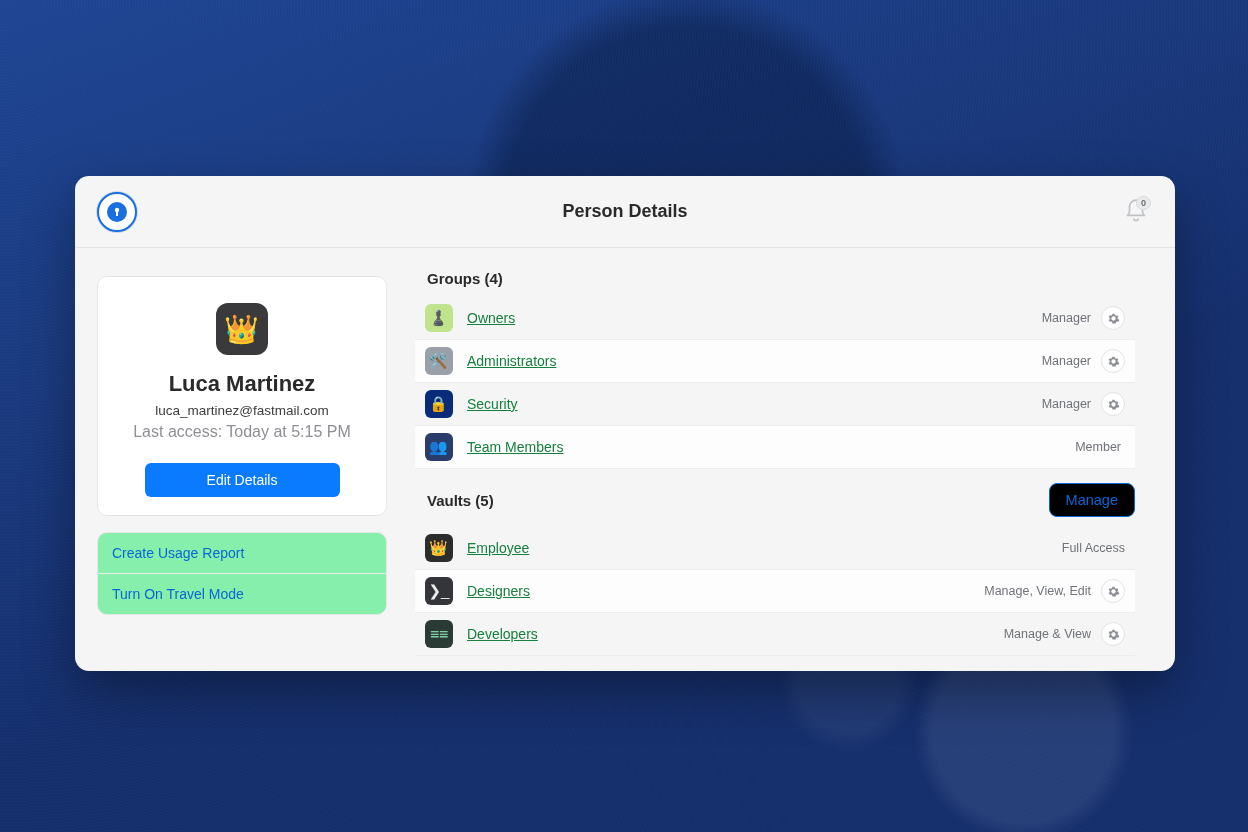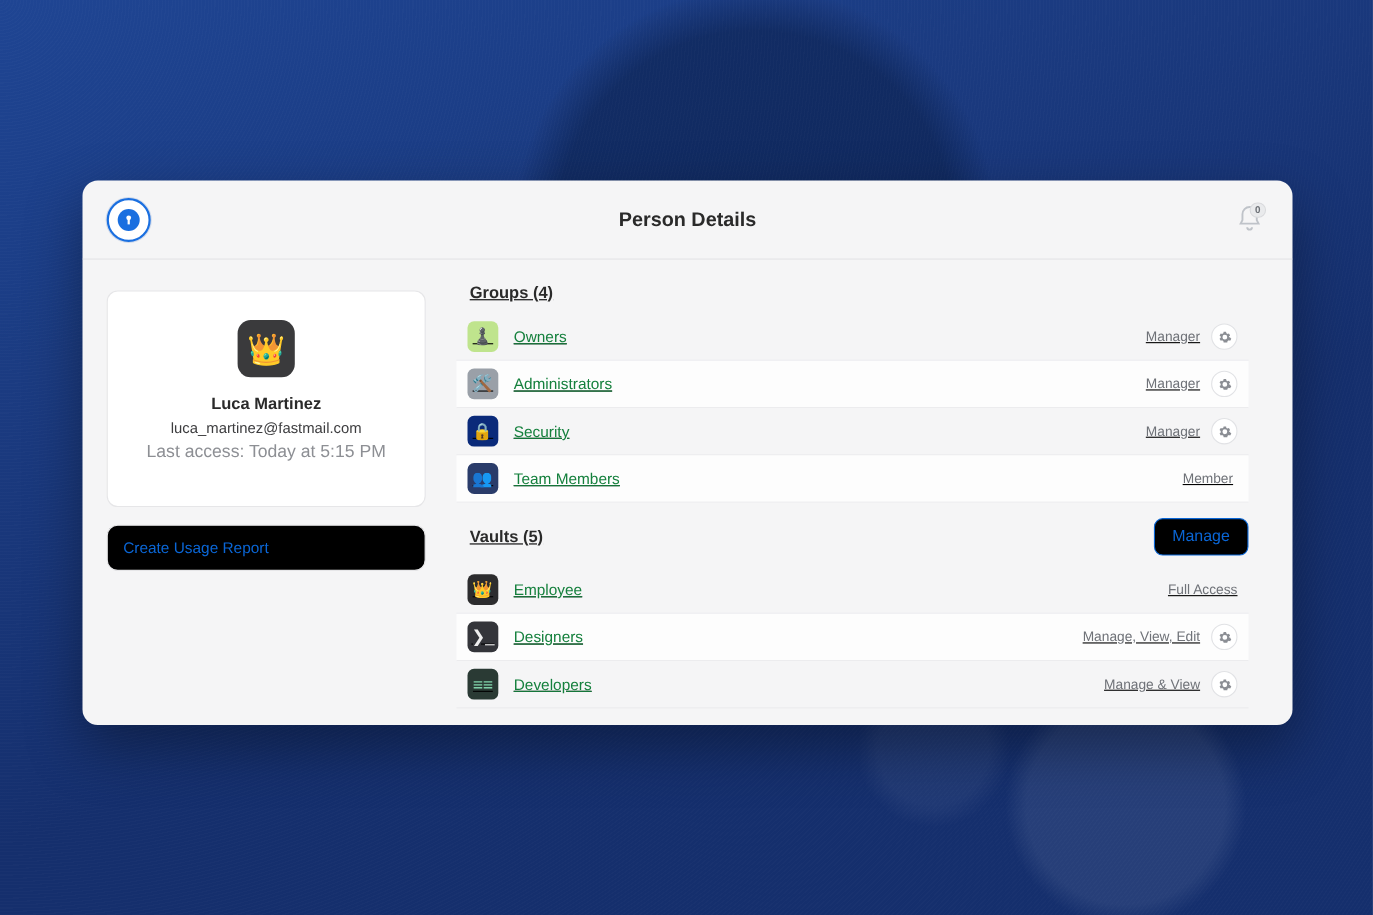--- a/index.html
+++ b/index.html
@@ -19,21 +19,21 @@
     filter: saturate(1.05);
   }
   .noise {
     position:absolute; inset:0; pointer-events:none;
     background-image: repeating-radial-gradient(circle at 0 0, rgba(255,255,255,.03) 0 1px, transparent 1px 3px);
     opacity:.5;
   }
 
   .card {
     position: absolute;
-    left: 75px; top: 164px;
+    left: 75px; top: 176px;
     width: 1100px; height: 495px;
     background: #f5f5f6;
     border-radius: 14px;
     box-shadow: 0 20px 50px rgba(0,0,0,.35);
     overflow: hidden;
   }
   .titlebar {
     height: 72px;
     border-bottom: 1px solid #e3e3e5;
     display:flex; align-items:center; justify-content:center;
@@ -83,42 +83,42 @@
     padding: 26px 14px 18px;
     text-align:center;
   }
   .avatar {
     width:52px; height:52px; border-radius:12px;
     background:#3a3a3c;
     margin:0 auto 16px;
     display:flex; align-items:center; justify-content:center;
     font-size:28px;
   }
-  .person-name { font-size:15px; font-weight:700; color:#2a2a2a; margin-bottom:6px;}
+  .person-name { font-size:22px; font-weight:700; color:#2a2a2a; margin-bottom:6px;}
   .person-email { font-size:13.5px; color:#3d3d3f; margin-bottom:5px;}
   .person-last { font-size:16px; color:#8d8f94; margin-bottom:22px;}
   .edit-btn {
     display:block; width: 195px; margin:0 auto;
     background:#0a7aff; color:#fff; border:none;
     border-radius:6px; padding:9px 0; font-size:14px; font-weight:500;
     cursor:pointer;
   }
 
   .action-list {
-    margin-top:16px; background:#000000; border:1px solid #e6e6e8; border-radius:10px;
+    margin-top:16px; background:#86efac; border:1px solid #e6e6e8; border-radius:10px;
     overflow:hidden;
   }
   .action-item {
     padding:12px 14px; font-size:14px; color:#0a66d6; font-weight:500;
     cursor:pointer;
   }
   .action-item + .action-item { border-top:1px solid #ececee; }
 
   .right {
-    flex:1; padding: 22px 40px 0 10px; text-decoration: underline;
+    flex:1; padding: 22px 40px 0 10px;
   }
   .section-head {
     display:flex; align-items:center; justify-content:space-between;
     margin: 0 0 10px 12px;
   }
   .section-title { font-size:15px; font-weight:700; color:#2a2a2a; }
   .manage-btn {
     border:1px solid #0a66d6; color:#0a66d6; background:#000000;
     border-radius:8px; padding:8px 16px; font-size:14.5px; font-weight:500;
     cursor:pointer;
@@ -191,24 +191,26 @@
 
   <div class="content">
     <div class="left">
       <div class="person-card">
         <div class="avatar">
           <span>👑</span>
         </div>
         <div class="person-name">Luca Martinez</div>
         <div class="person-email">luca_martinez@fastmail.com</div>
         <div class="person-last">Last access: Today at 5:15 PM</div>
+        <button class="edit-btn">Edit Details</button>
       </div>
 
       <div class="action-list">
         <div class="action-item">Create Usage Report</div>
+        <div class="action-item">Turn On Travel Mode</div>
       </div>
     </div>
 
     <div class="right">
 
       <div class="section-head">
         <div class="section-title">Groups (4)</div>
       </div>
       <div class="row-list">
         <div class="row">

